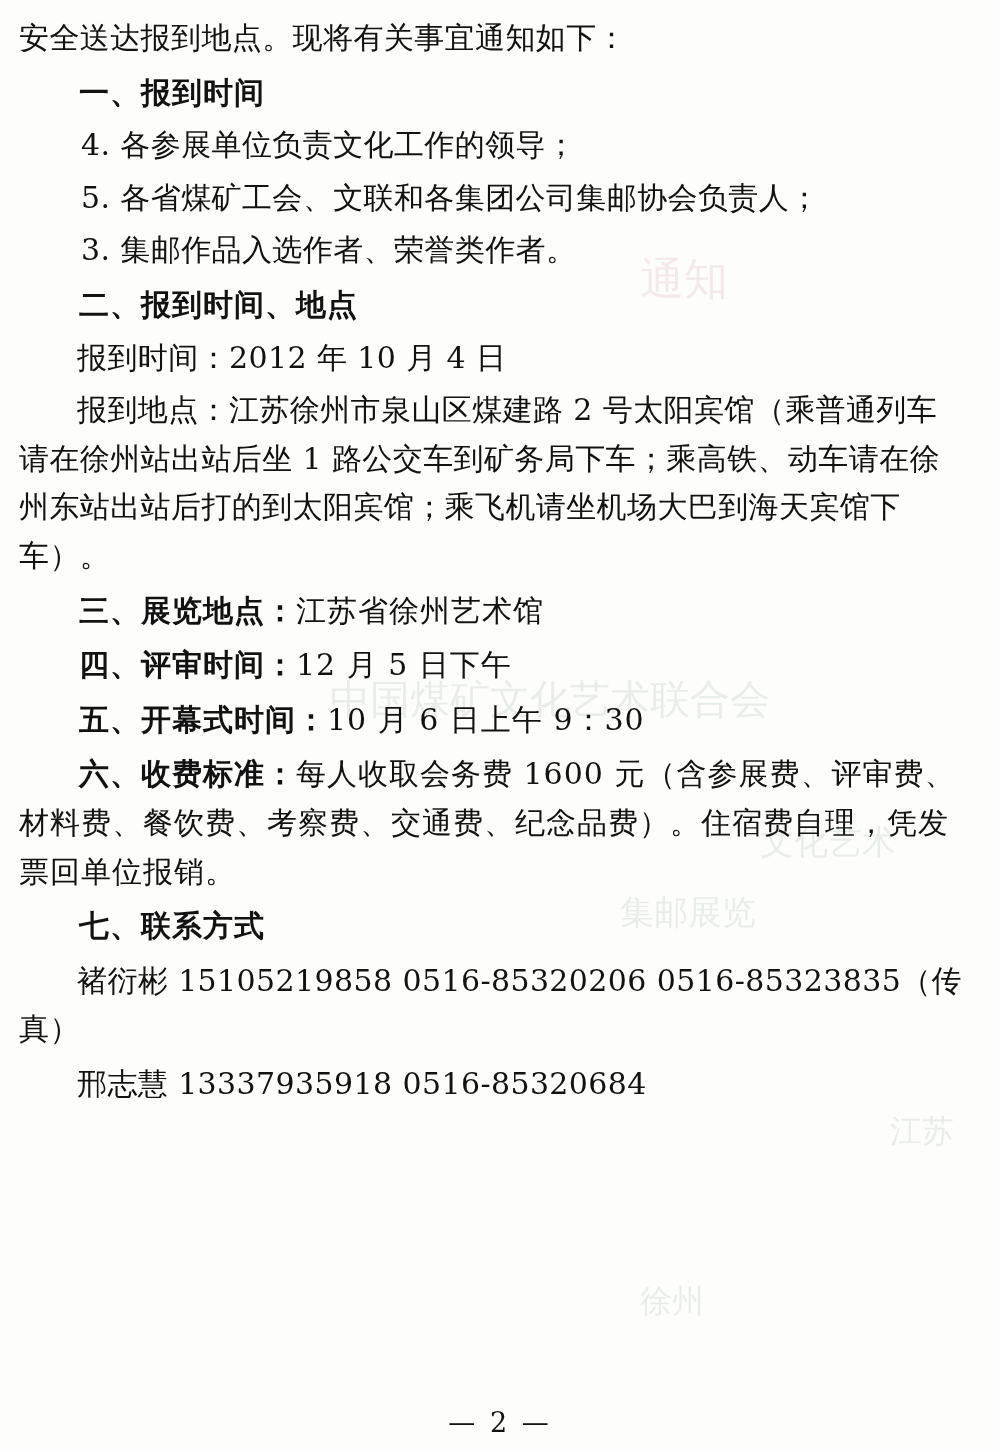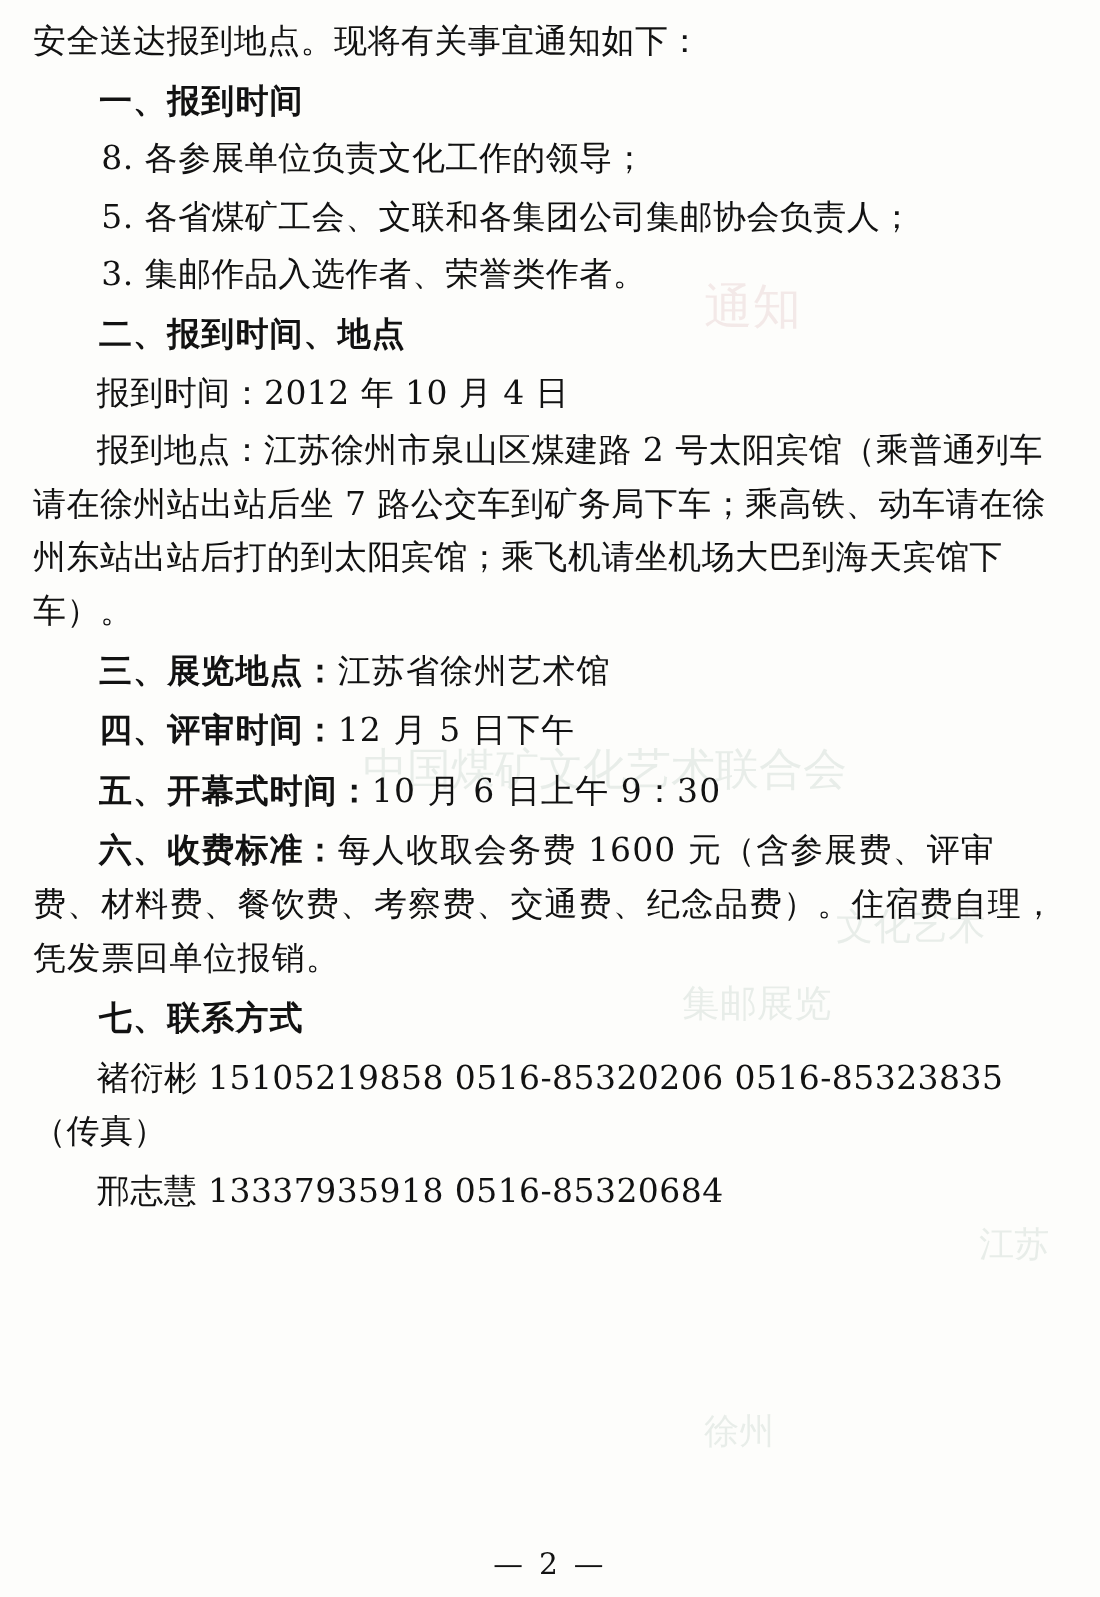--- a/index.html
+++ b/index.html
@@ -28,21 +28,21 @@
     position: absolute;
     color: #3a6b52;
     font-family: "DejaVu Serif", serif;
     white-space: nowrap;
   }
   .wm-red {
     color: #a4484a;
   }
   .doc-body {
     position: relative;
-    padding: 14px 34px 0 30px;
+    padding: 14px 34px 0 19px;
     box-sizing: border-box;
   }
   p {
     margin: 0;
     font-size: 30px;
     line-height: 1.62;
     letter-spacing: 0.4px;
     text-align: left;
     font-family: "DejaVu Serif", serif;
   }
@@ -100,27 +100,27 @@
     <div class="wm-text" style="left:620px; top:890px; font-size:34px;">集邮展览</div>
     <div class="wm-text" style="left:890px; top:1110px; font-size:32px;">江苏</div>
     <div class="wm-text" style="left:640px; top:1280px; font-size:32px;">徐州</div>
   </div>
 
   <div class="doc-body">
 
     <p class="lead">安全送达报到地点。现将有关事宜通知如下：</p>
 
     <p class="heading">一、报到时间</p>
-    <p class="item">8. 各参展单位负责文化工作的领导；</p>
+    <p class="item">4. 各参展单位负责文化工作的领导；</p>
     <p class="item">5. 各省煤矿工会、文联和各集团公司集邮协会负责人；</p>
     <p class="item">3. 集邮作品入选作者、荣誉类作者。</p>
 
     <p class="heading">二、报到时间、地点</p>
     <p class="para">报到时间：2012 年 10 月 4 日</p>
-    <p class="para-wrap">报到地点：江苏徐州市泉山区煤建路 2 号太阳宾馆（乘普通列车请在徐州站出站后坐 7 路公交车到矿务局下车；乘高铁、动车请在徐州东站出站后打的到太阳宾馆；乘飞机请坐机场大巴到海天宾馆下车）。</p>
+    <p class="para-wrap">报到地点：江苏徐州市泉山区煤建路 2 号太阳宾馆（乘普通列车请在徐州站出站后坐 1 路公交车到矿务局下车；乘高铁、动车请在徐州东站出站后打的到太阳宾馆；乘飞机请坐机场大巴到海天宾馆下车）。</p>
 
     <p class="heading"><span class="hd-rest">三、展览地点：</span><span class="hd-val">江苏省徐州艺术馆</span></p>
 
     <p class="heading"><span class="hd-rest">四、评审时间：</span><span class="hd-val">12 月 5 日下午</span></p>
 
     <p class="heading"><span class="hd-rest">五、开幕式时间：</span><span class="hd-val">10 月 6 日上午 9：30</span></p>
 
     <p class="heading"><span class="hd-rest">六、收费标准：</span><span class="hd-val">每人收取会务费 1600 元（含参展费、评审费、材料费、餐饮费、考察费、交通费、纪念品费）。住宿费自理，凭发票回单位报销。</span></p>
 
     <p class="heading">七、联系方式</p>

